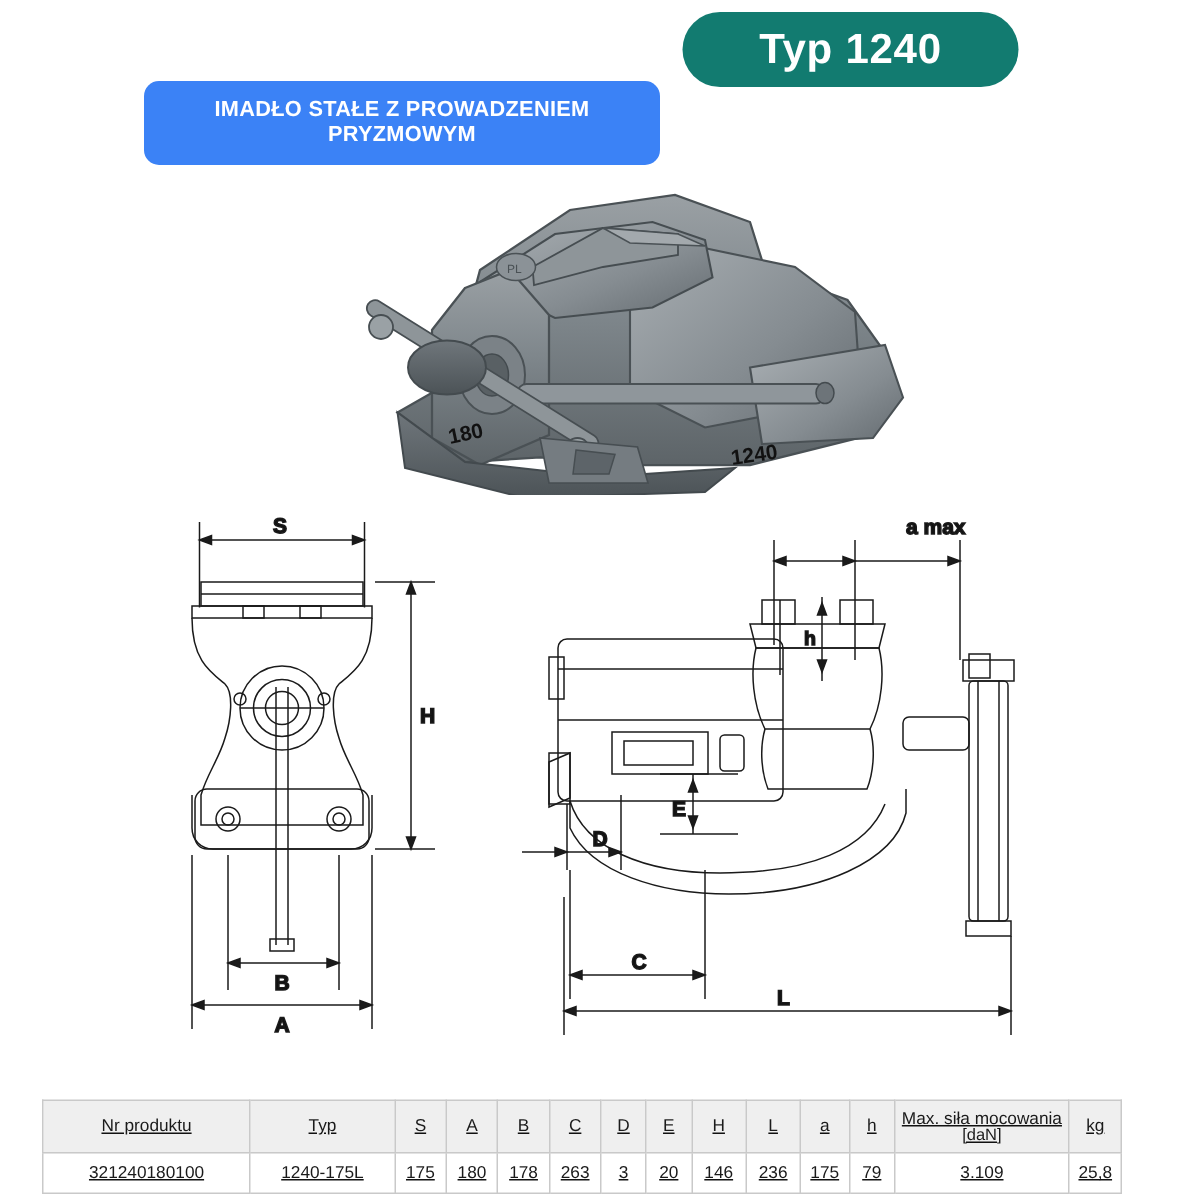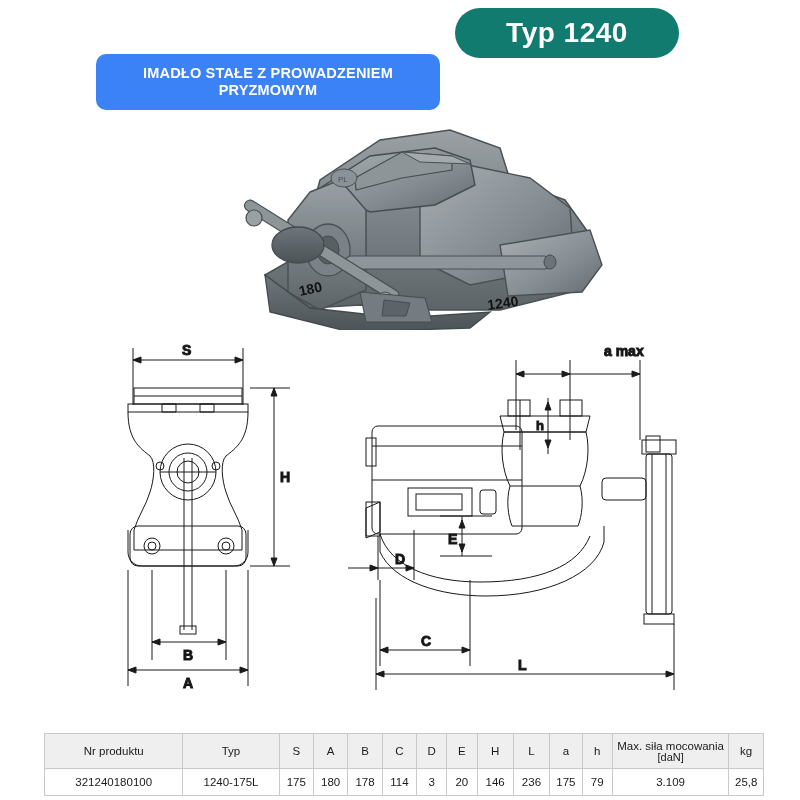--- a/index.html
+++ b/index.html
@@ -85,23 +85,24 @@
     position: absolute;
     left: 0;
     top: 330px;
     width: 800px;
     height: 390px;
   }
 
   
   .table-wrap {
     position: absolute;
-    left: 44px;
+    left: 28px;
     top: 733px;
     width: 720px;
+    text-decoration: underline;
   }
   table.spec {
     border-collapse: collapse;
     width: 720px;
     font-size: 11.5px;
   }
   table.spec th, table.spec td {
     border: 1px solid #c9c9c9;
     text-align: center;
     vertical-align: middle;
@@ -380,21 +381,21 @@
           <th style="width:34px">kg</th>
         </tr>
       </thead>
       <tbody>
         <tr>
           <td>321240180100</td>
           <td>1240-175L</td>
           <td>175</td>
           <td>180</td>
           <td>178</td>
-          <td>114</td>
+          <td>263</td>
           <td>3</td>
           <td>20</td>
           <td>146</td>
           <td>236</td>
           <td>175</td>
           <td>79</td>
           <td>3.109</td>
           <td>25,8</td>
         </tr>
       </tbody>

